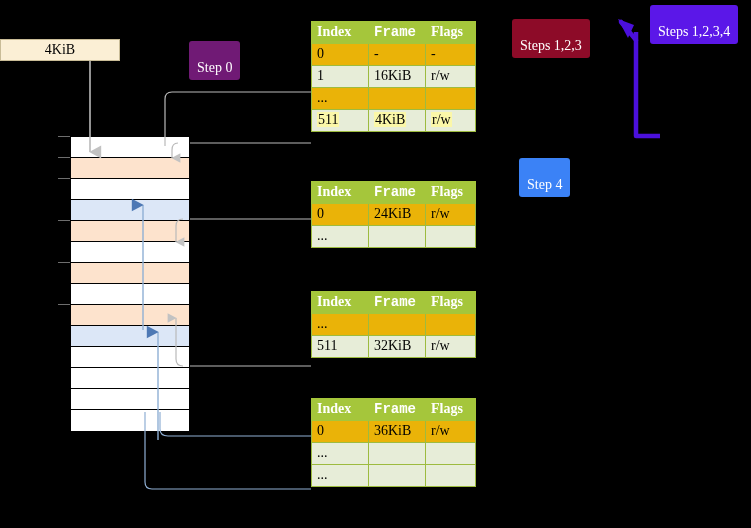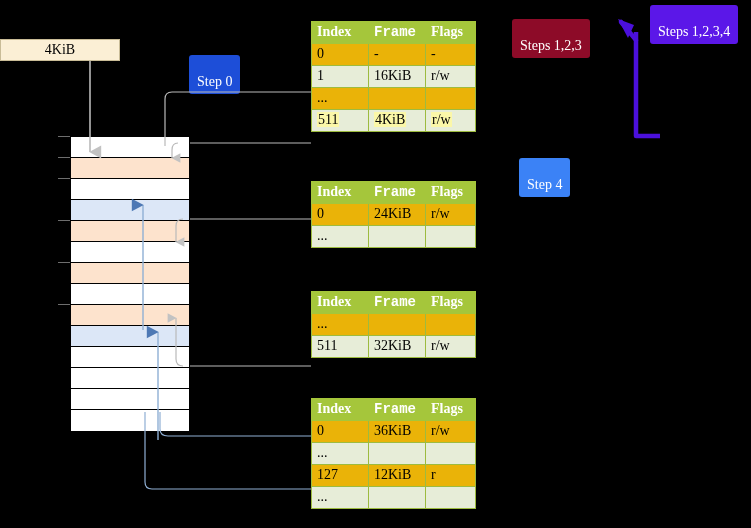--- a/index.html
+++ b/index.html
@@ -14,21 +14,21 @@
     background:#FBEFD5;border:1px solid #C9BC97;box-sizing:border-box;
     display:flex;align-items:center;justify-content:center;
     font-size:14px;color:#000;
   }
 
   
   .badge{
     position:absolute;color:#fff;font-size:14px;line-height:1;
     padding:20px 8px 5px 8px;border-radius:3px;white-space:nowrap;
   }
-  #badge-step0{left:189px;top:55px;background:#1d4ed8;}
+  #badge-step0{left:189px;top:41px;background:#701a75;}
   #badge-step4{left:519px;top:158px;background:#3b82f6;}
   #badge-steps123{left:512px;top:19px;background:#8D0B28;}
   #badge-steps1234{left:650px;top:5px;background:#5B17E8;}
 
   
   #mem-col{
     position:absolute;left:70px;top:136px;width:120px;height:279px;
     border:1px solid #000;box-sizing:border-box;background:#fff;
   }
   .mem-cell{
@@ -195,25 +195,20 @@
         <tr>
           <td class="c-index">0</td>
           <td class="c-frame">36KiB</td>
           <td class="c-flags">r/w</td>
         </tr>
         <tr class="alt">
           <td class="c-index">...</td>
           <td class="c-frame"></td>
           <td class="c-flags"></td>
         </tr>
-        <tr>
-          <td class="c-index">127</td>
-          <td class="c-frame">12KiB</td>
-          <td class="c-flags">r</td>
-        </tr>
         <tr class="alt">
           <td class="c-index">...</td>
           <td class="c-frame"></td>
           <td class="c-flags"></td>
         </tr>
       </tbody>
     </table>
 
   <svg id="wires" viewBox="0 0 751 528">
     <defs>

